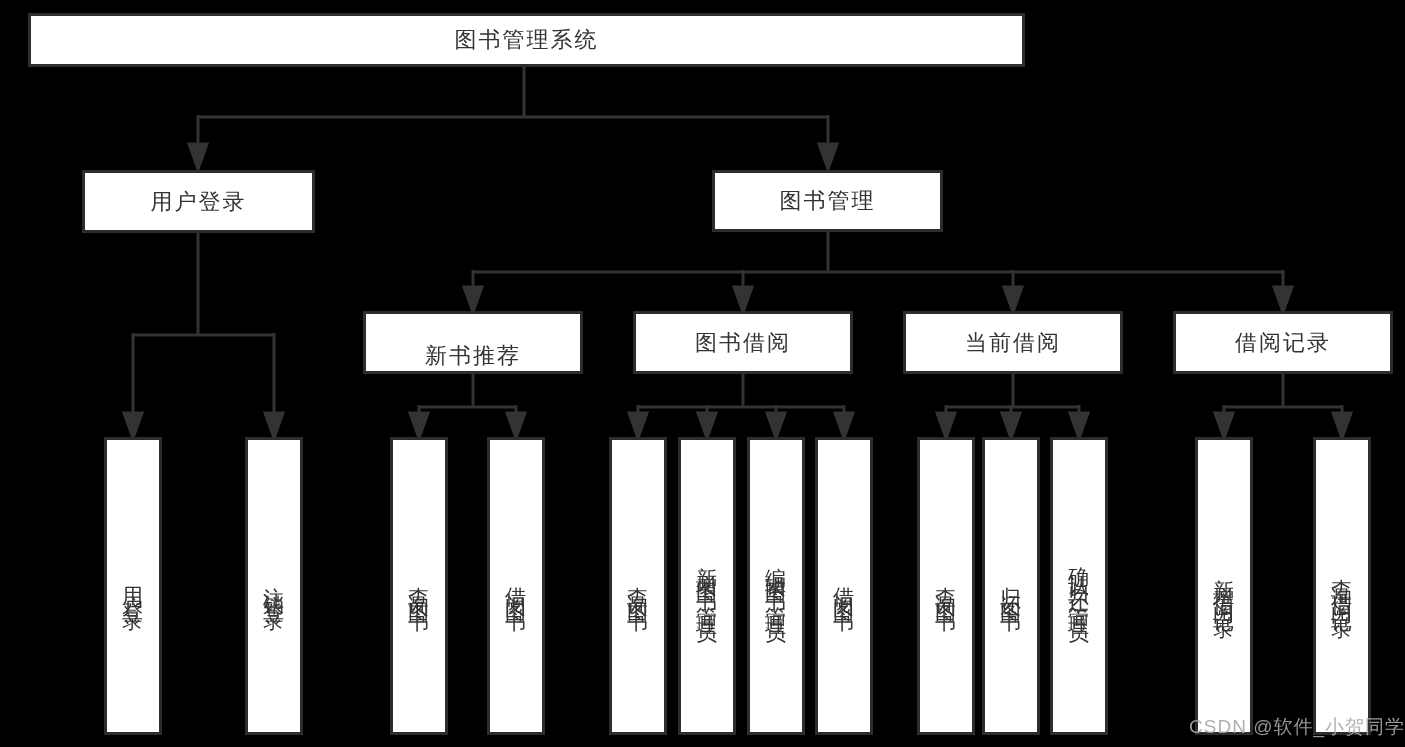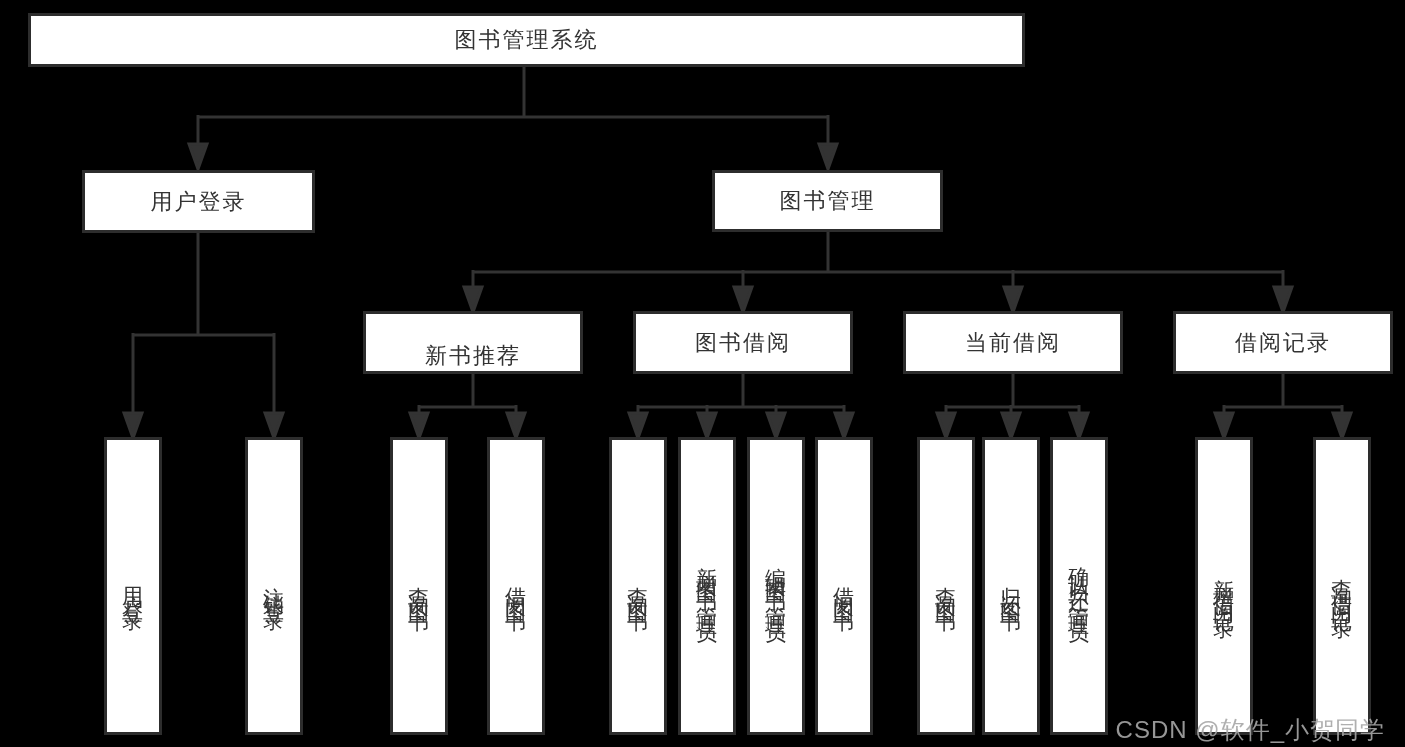--- a/index.html
+++ b/index.html
@@ -66,24 +66,24 @@
   .l6  { left: 747px; }
   .l7  { left: 815px; }
   .l8  { left: 917px; }
   .l9  { left: 982px; }
   .l10 { left: 1050px; }
   .l11 { left: 1195px; }
   .l12 { left: 1313px; }
 
   .watermark {
     position: absolute;
-    right: 20px;
+    right: 0;
     top: 714px;
     z-index: 5;
-    font-size: 24px;
+    font-size: 19px;
     letter-spacing: 1px;
     color: rgba(166, 166, 166, 0.9);
     white-space: nowrap;
   }
 </style>
 </head>
 <body>
 
 <div class="stage">
 

